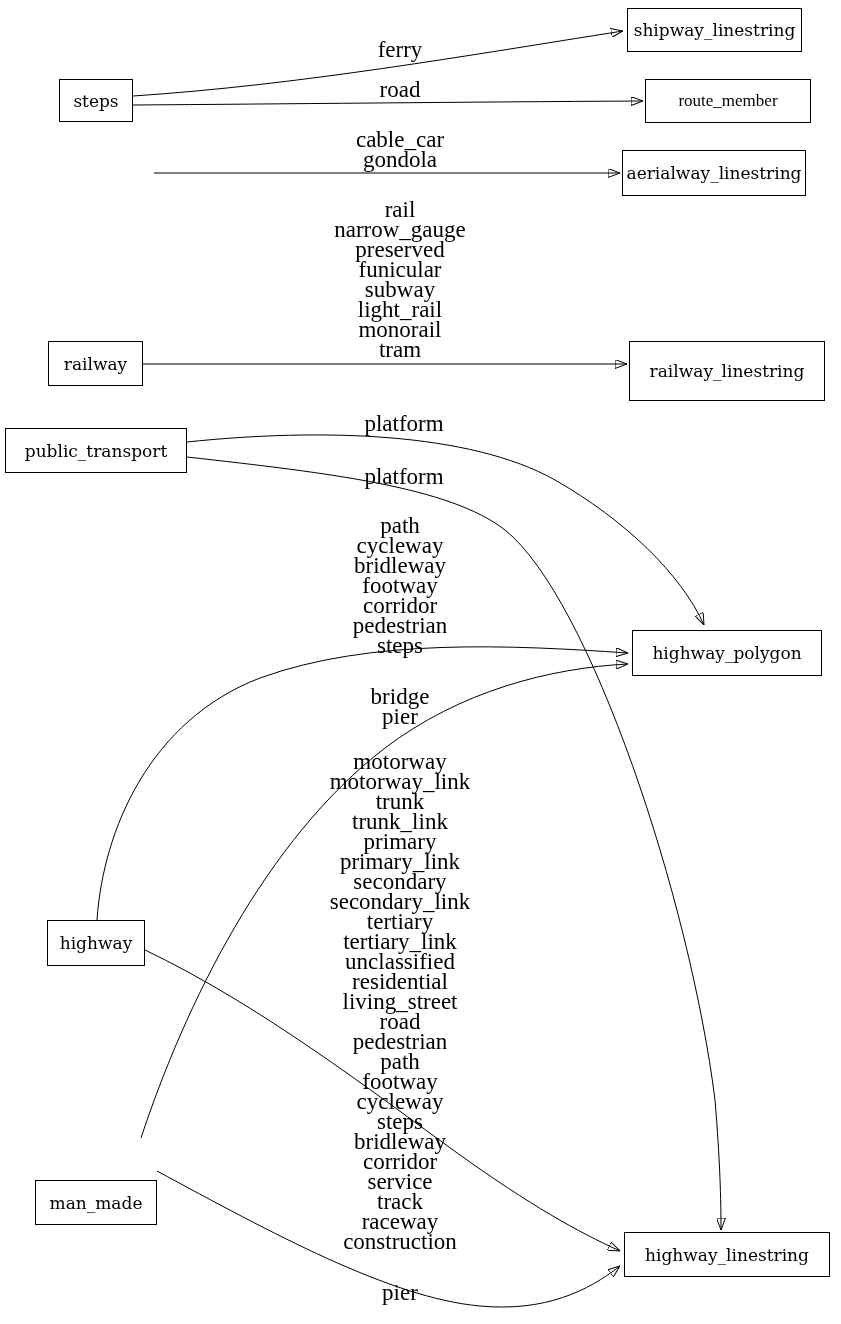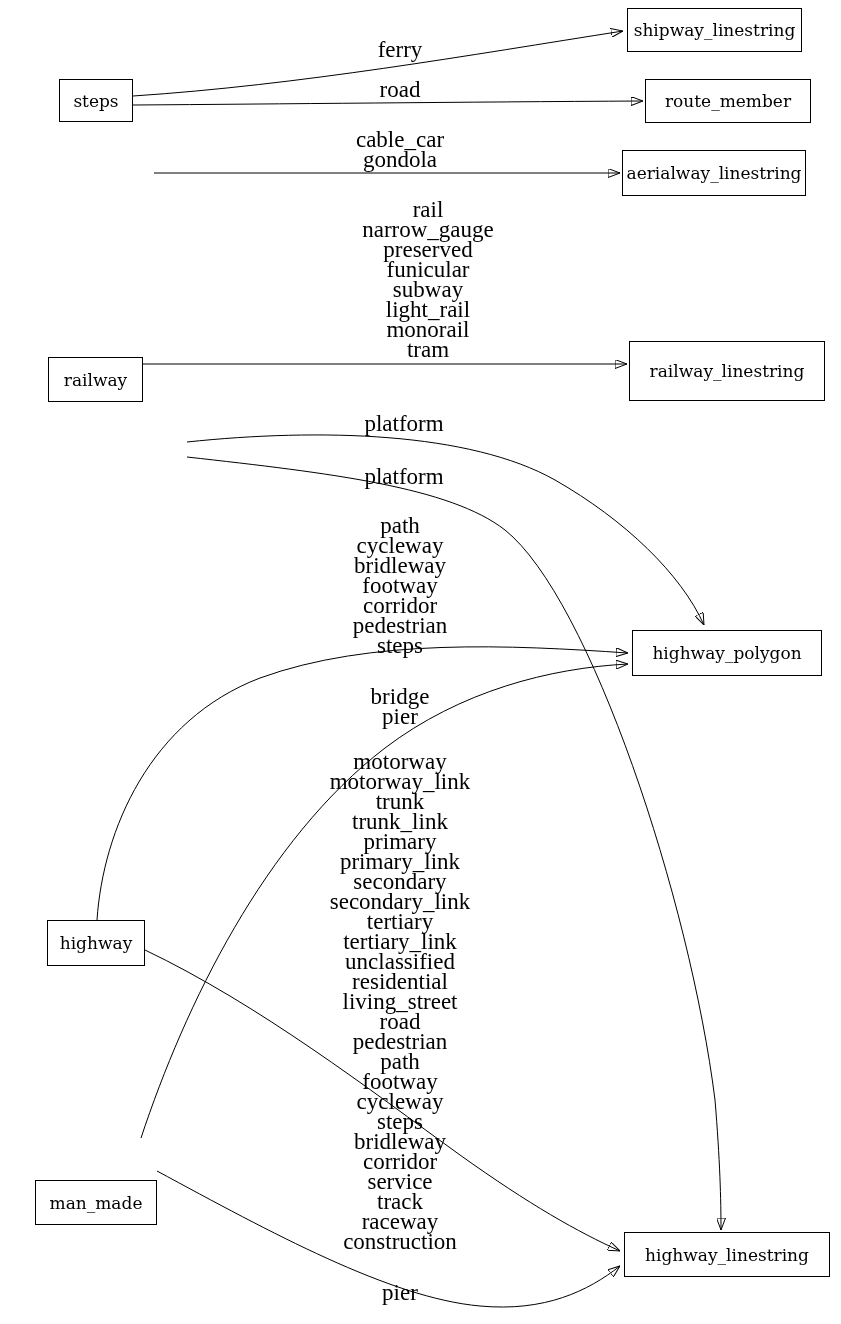--- a/index.html
+++ b/index.html
@@ -15,36 +15,36 @@
   }
   .elabel {
     position:absolute; transform:translateX(-50%);
     text-align:center; font-size:23px; line-height:20px;
     white-space:pre-line;
     font-family:Liberation Serif, serif;
   }
   
   .n-route            { left:59px;  top:79px;   width:74px;  height:43px; }
   .n-aerialway        { left:38px;  top:150px;  width:116px; height:45px; }
-  .n-railway          { left:48px;  top:341px;  width:95px;  height:45px;margin-top:16px; }
+  .n-railway          { left:48px;  top:341px;  width:95px;  height:45px; }
   .n-public-transport { left:5px;   top:428px;  width:182px; height:45px; }
   .n-highway          { left:47px;  top:920px;  width:98px;  height:46px; }
   .n-man-made         { left:35px;  top:1180px; width:122px; height:45px; }
   
   .n-shipway-ls       { left:627px; top:8px;    width:175px; height:44px; }
-  .n-route-member     { left:645px; top:79px;   width:166px; height:44px; }
+  .n-route-member     { left:645px; top:79px;   width:166px; height:44px;font-family:Liberation Serif, serif; }
   .n-aerialway-ls     { left:622px; top:150px;  width:184px; height:46px; }
   .n-railway-ls       { left:629px; top:341px;  width:196px; height:60px; }
   .n-highway-polygon  { left:632px; top:630px;  width:190px; height:46px; }
   .n-highway-ls       { left:624px; top:1232px; width:206px; height:45px; }
   
   .l-ferry      { left:400px; top:40px; }
   .l-road       { left:400px; top:80px; }
   .l-cable      { left:400px; top:130px; }
-  .l-railway    { left:400px; top:200px;margin-left:28px; }
+  .l-railway    { left:400px; top:200px; }
   .l-platform1  { left:404px; top:414px; }
   .l-platform2  { left:404px; top:467px; }
   .l-hw-poly    { left:400px; top:516px; }
   .l-bridge     { left:400px; top:687px; }
   .l-hw-ls      { left:400px; top:752px; }
   .l-pier       { left:400px; top:1283px; }
 </style>
 </head>
 <body>
 
@@ -63,20 +63,21 @@
     <path d="M187,442 C320,428 470,432 555,480 C625,520 681,574 704,625" marker-end="url(#arrowhead)"></path>
     <path d="M187,457 C330,473 450,487 505,530 C590,598 690,900 715,1100 C720,1160 721,1200 721,1230" marker-end="url(#arrowhead)"></path>
     <path d="M97,920 C103,830 150,720 260,678 C370,638 510,645 628,653" marker-end="url(#arrowhead)"></path>
     <path d="M141,1138 C185,1005 265,840 385,748 C460,691 550,668 628,664" marker-end="url(#arrowhead)"></path>
     <path d="M145,950 C260,1005 370,1090 460,1155 C530,1205 578,1232 620,1251" marker-end="url(#arrowhead)"></path>
     <path d="M157,1171 C270,1232 390,1298 480,1306 C545,1312 588,1291 620,1266" marker-end="url(#arrowhead)"></path>
   </svg>
 
   <div class="node n-route">steps</div>
   <div class="node n-railway">railway</div>
+  <div class="node n-public-transport">public_transport</div>
   <div class="node n-highway">highway</div>
   <div class="node n-man-made">man_made</div>
 
   <div class="node n-shipway-ls">shipway_linestring</div>
   <div class="node n-route-member">route_member</div>
   <div class="node n-aerialway-ls">aerialway_linestring</div>
   <div class="node n-railway-ls">railway_linestring</div>
   <div class="node n-highway-polygon">highway_polygon</div>
   <div class="node n-highway-ls">highway_linestring</div>
 

